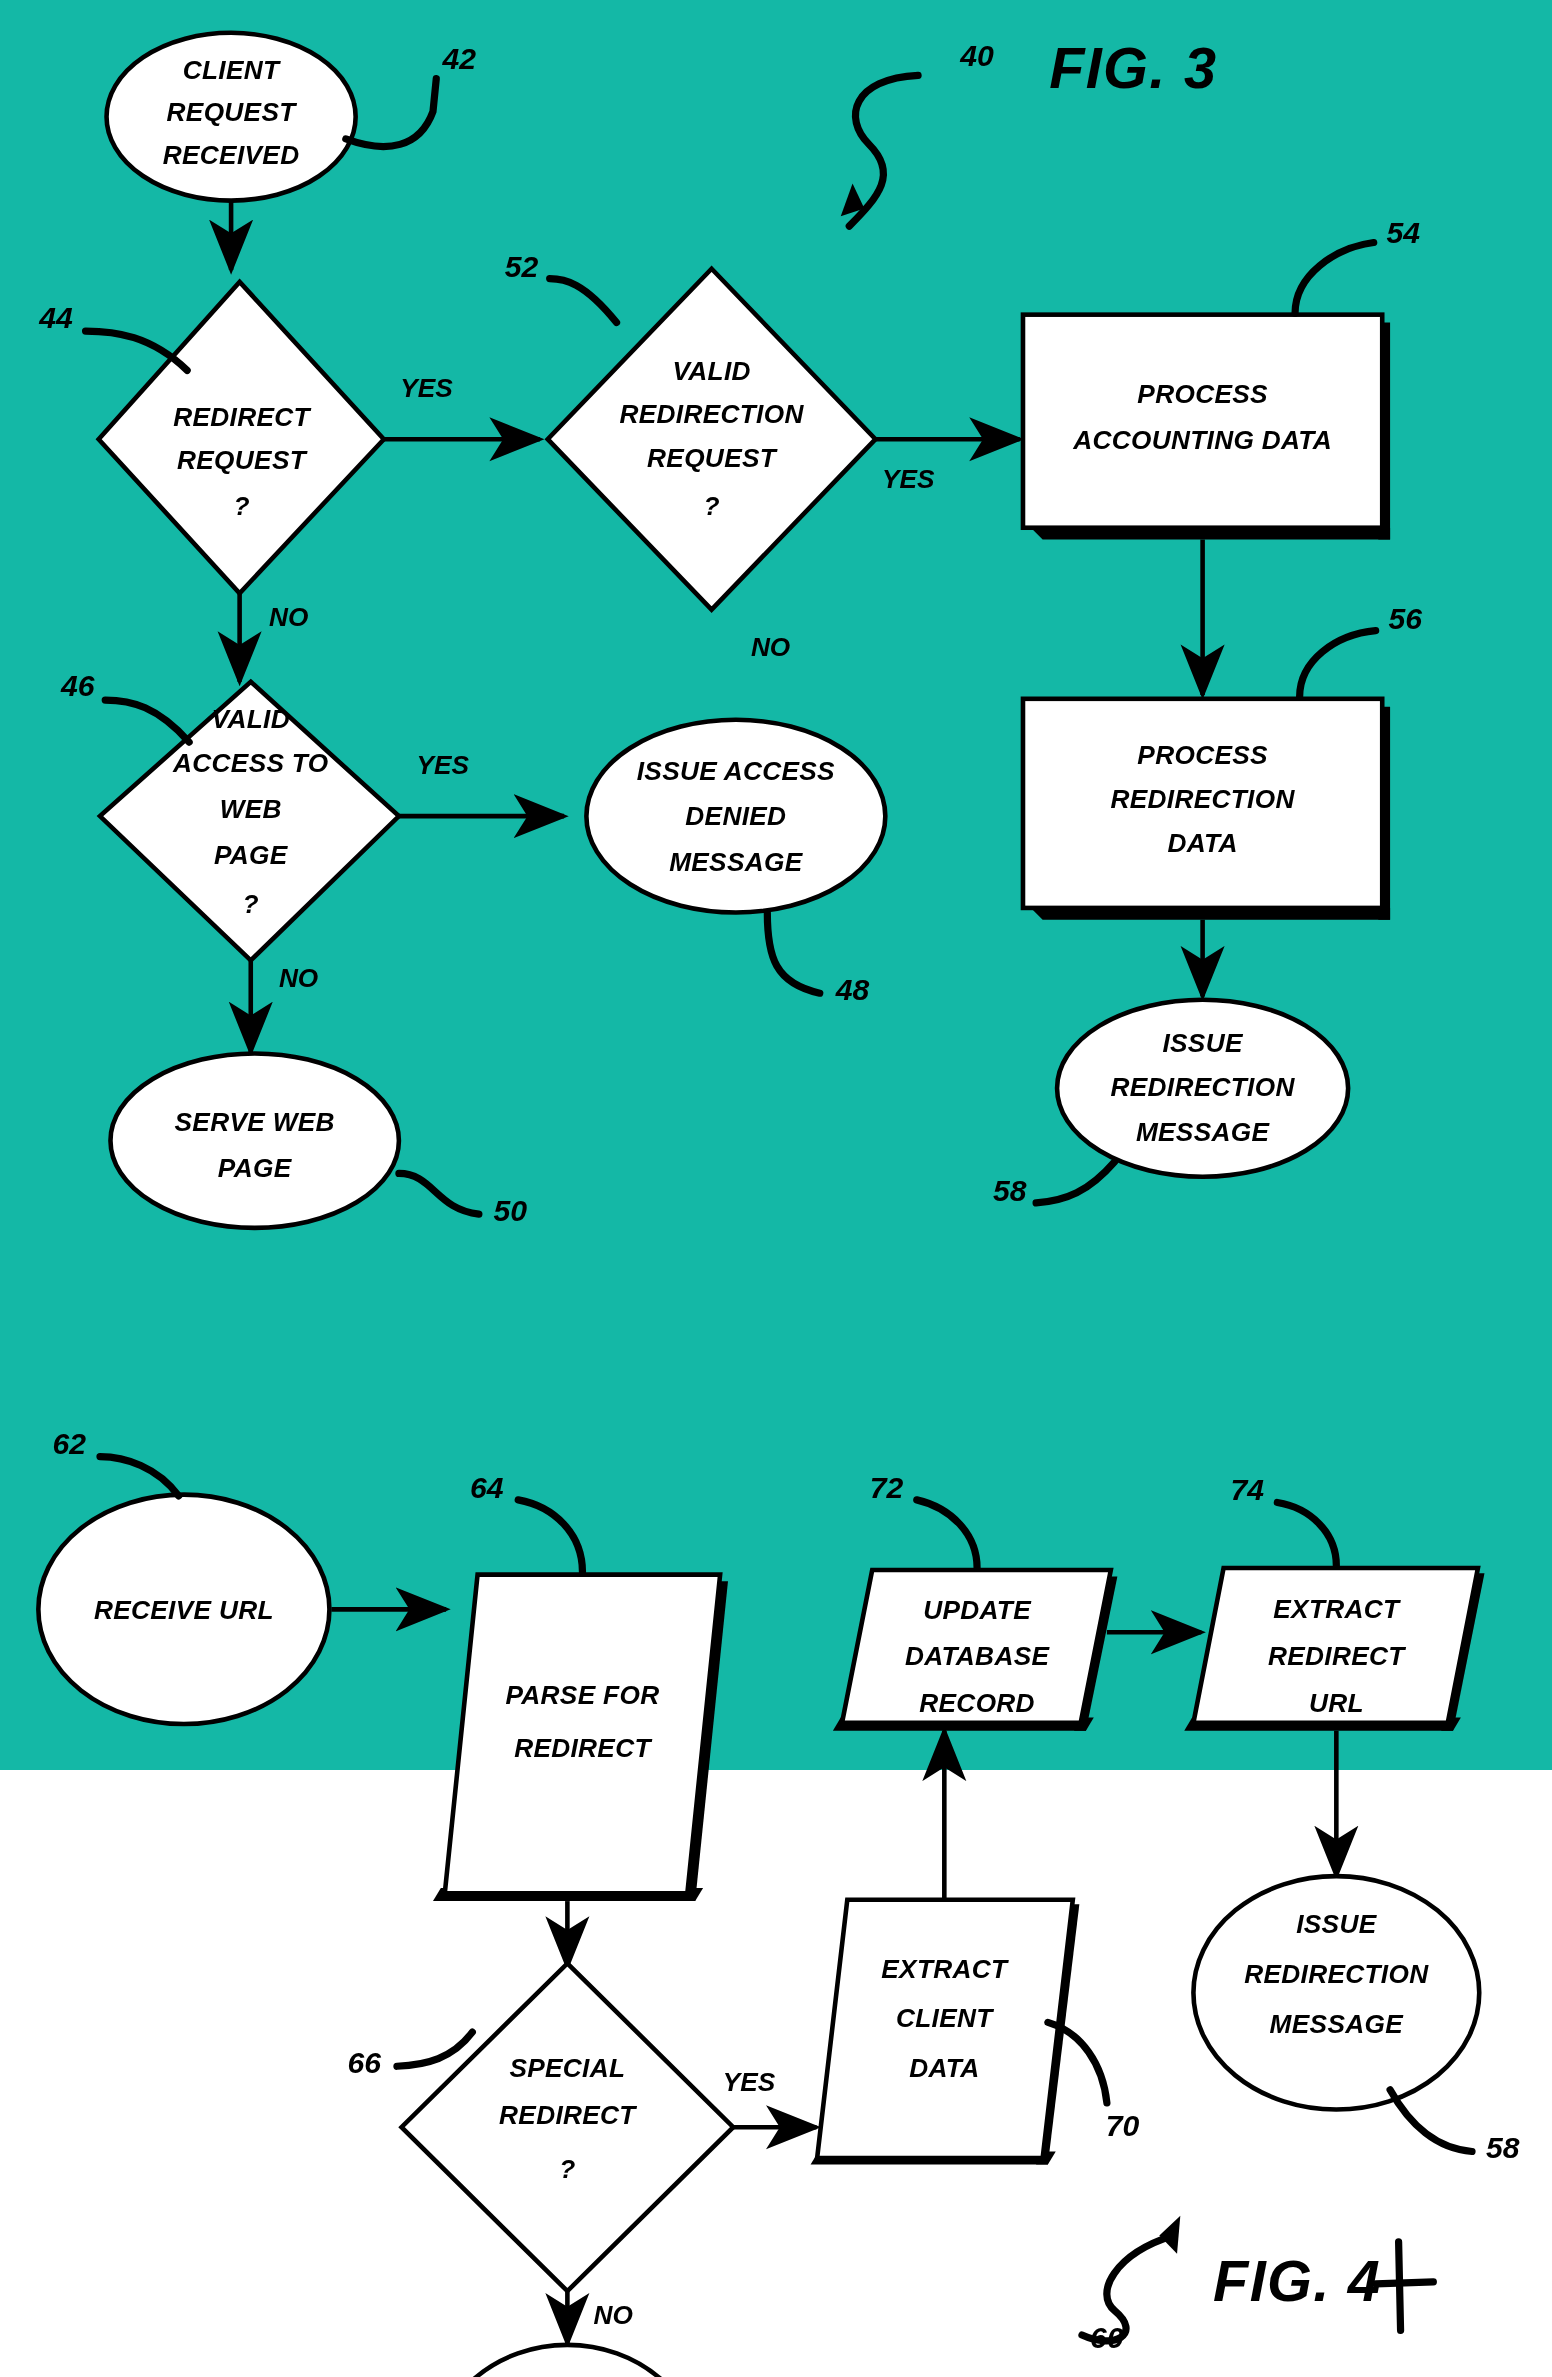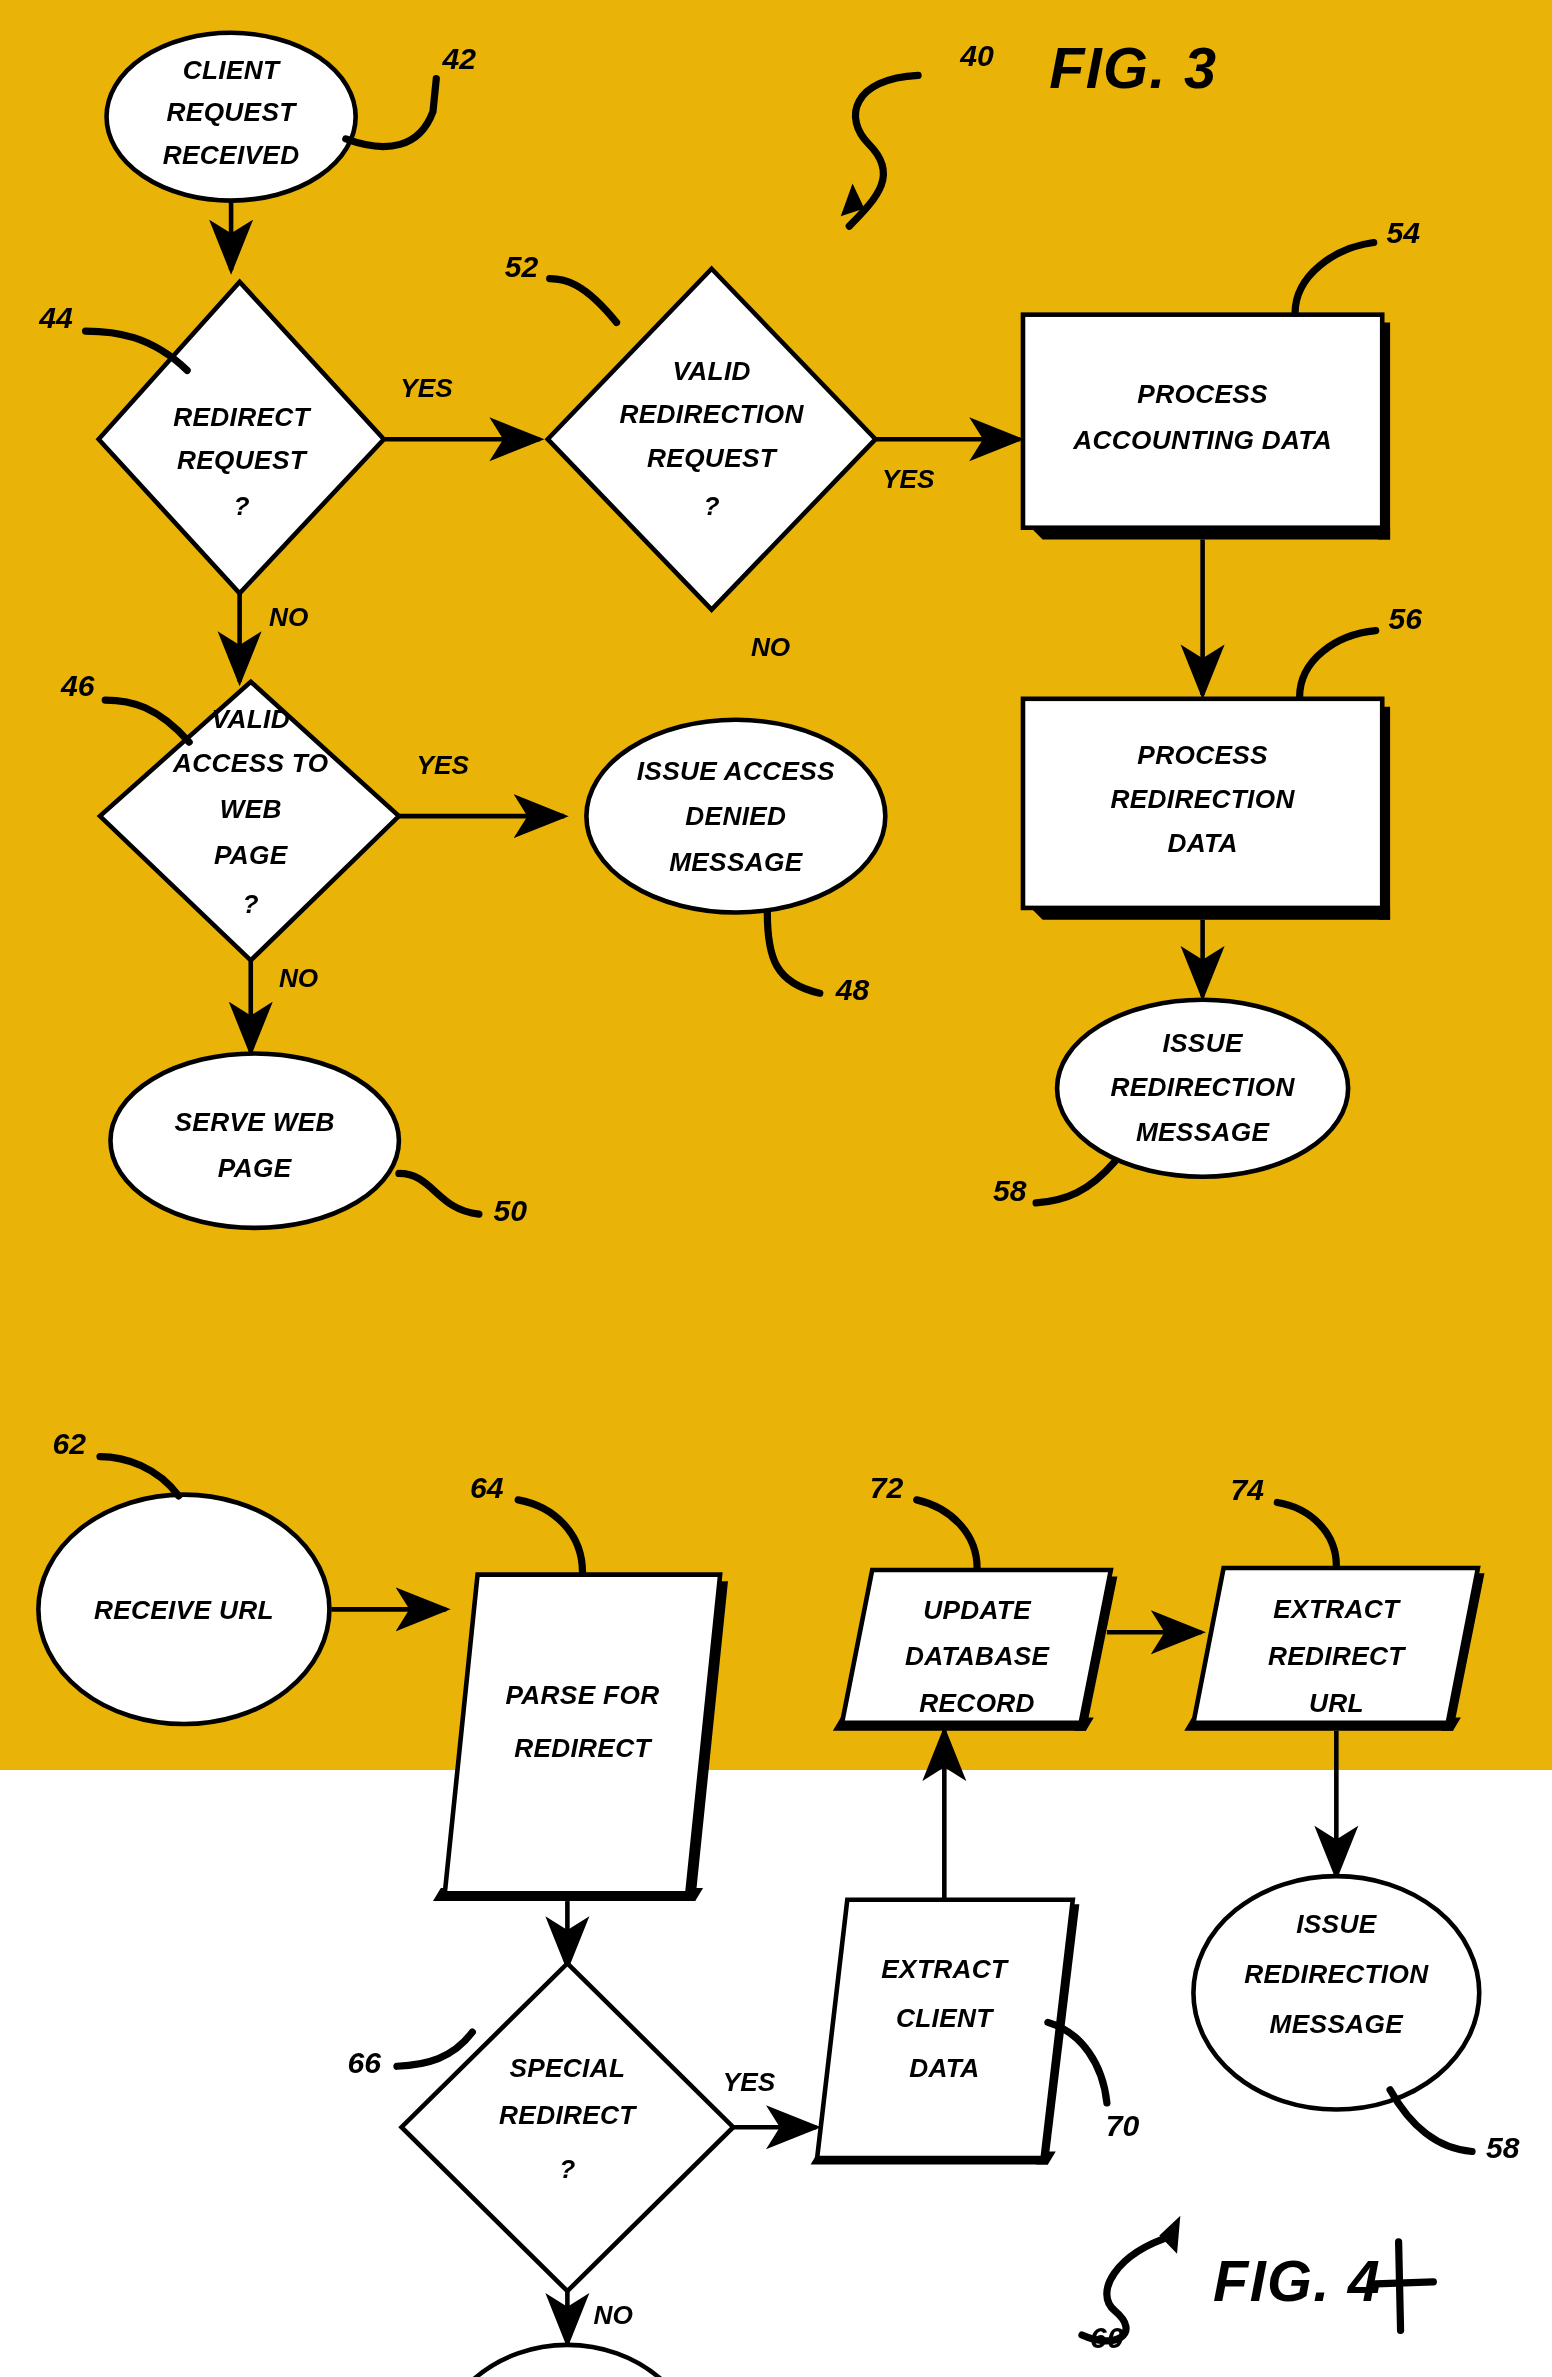--- a/index.html
+++ b/index.html
@@ -10,21 +10,21 @@
   body {
     width: 1553px;
     height: 2377px;
     font-family: "Liberation Sans", sans-serif;
     overflow: hidden;
   }
   #sheet {
     position: relative;
     width: 1553px;
     height: 1770px;
-    background: #eab308;
+    background: #14b8a6;
   }
   svg.diagram {
     position: absolute;
     top: 0;
     left: 0;
     width: 1553px;
     height: 2377px;
   }
   .shape-stroke {
     fill: #ffffff;

